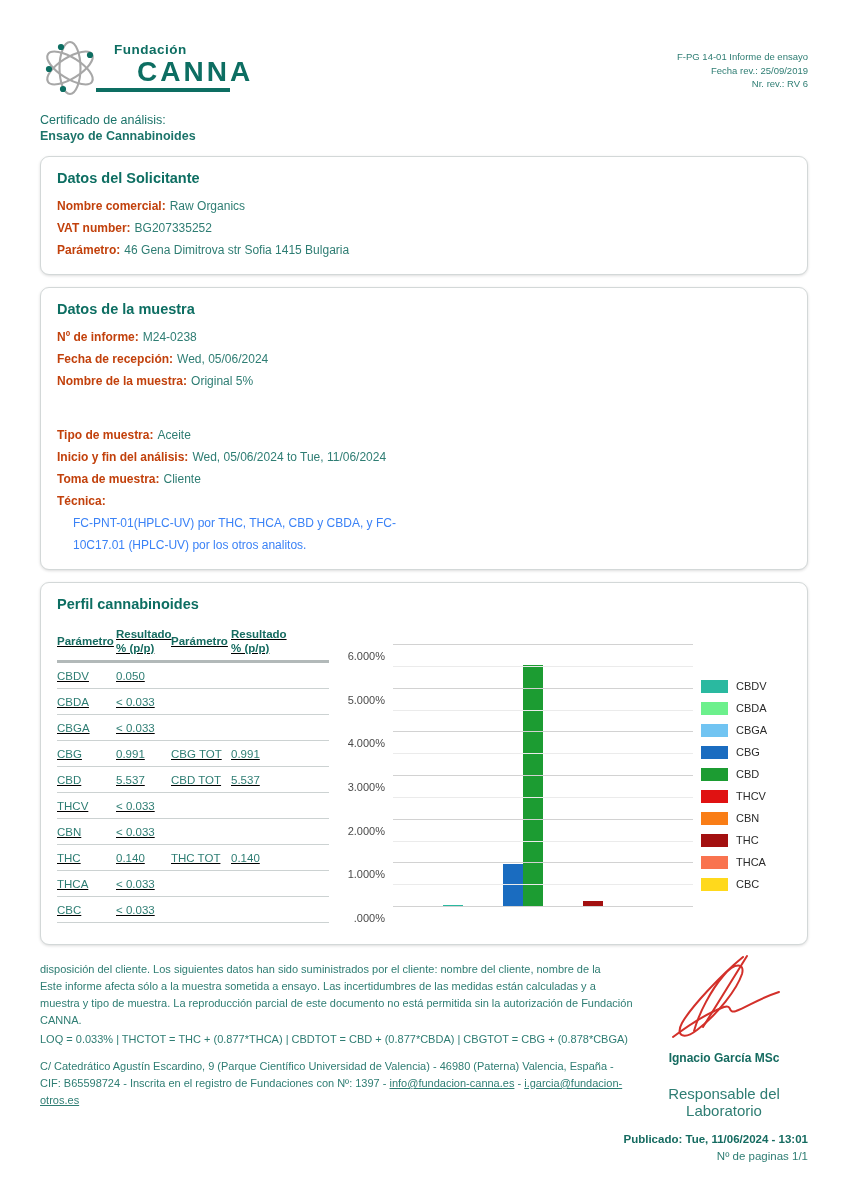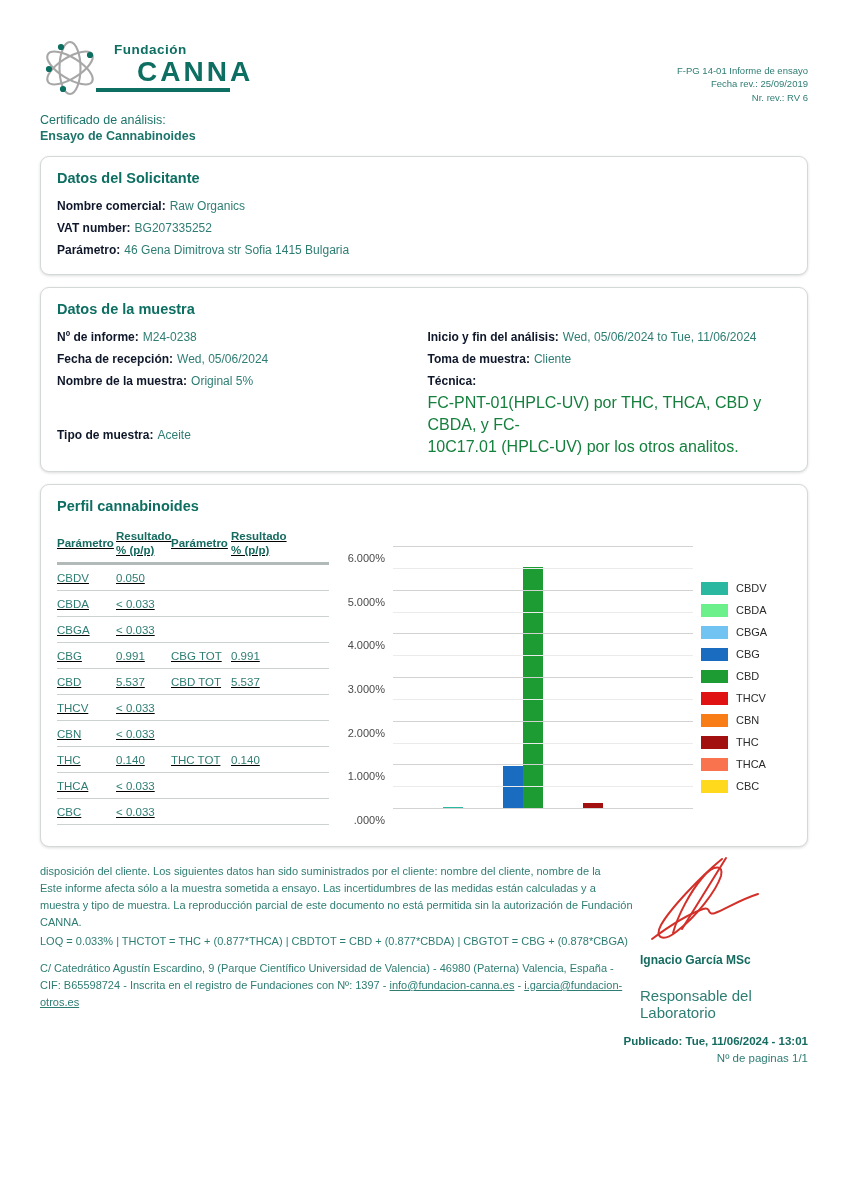--- a/index.html
+++ b/index.html
@@ -3,44 +3,44 @@
 <meta charset="utf-8">
 <style>
   * { margin:0; padding:0; box-sizing:border-box; }
   html,body { width:848px; height:1200px; background:#ffffff; overflow:hidden;
     font-family:"Liberation Sans", "DejaVu Sans", sans-serif; }
   .page { width:848px; height:1200px; padding:38px 40px 0 40px; position:relative; }
 
   :root {}
 
   
-  .hdr { display:flex; justify-content:space-between; align-items:flex-end;gap:36px; }
+  .hdr { display:flex; justify-content:space-between; align-items:flex-start;gap:36px; }
   .logo { position:relative; width:230px; height:66px; }
   .logo-atom { position:absolute; left:0; top:0; }
   .logo-text { position:absolute; left:56px; top:4px; }
   .logo-sub { font-size:13.5px; font-weight:bold; color:#0d6e62; margin-left:18px; letter-spacing:0.5px; }
   .logo-main { font-size:28px; font-weight:bold; color:#0d6e62; letter-spacing:3px; line-height:30px;margin-left:41px; }
   .logo-underline { height:4px; background:#0d6e62; width:134px; margin-top:1px; }
   .hdr-meta { text-align:right; font-size:9.5px; line-height:13.5px; color:#2e7d73; margin-top:12px; }
 
   .subtitle { margin-top:8px; font-size:12.5px; line-height:16px; color:#1c746a; }
   .subtitle .b { font-weight:bold; }
 
   
   .card { border:1px solid #d3d8d8; border-radius:9px; box-shadow:0 1px 3px rgba(0,0,0,0.14);
           padding:13px 16px 13px 16px; margin-top:12px; background:#fff; }
   .card-title { font-size:14.5px; font-weight:bold; color:#0d6e62; margin-bottom:9px; }
   .field { font-size:12px; line-height:22px; color:#2e7d73; }
-  .flabel { font-weight:bold; color:#0f172a; margin-right:4px; }
-
-  .muestra-cols { display:flex; }
+  .flabel { font-weight:bold; color:#c2410c; margin-right:4px; }
+
+  .muestra-cols { display:flex;flex-direction:column; }
   .mcol-left { width:375px; }
   .mcol-right { width:368px; }
   .tipo-gap { margin-top:32px; }
-  .tecnica-line { font-size:16px; line-height:22px; color:#15803d; }
+  .tecnica-line { font-size:12px; line-height:22px; color:#3b82f6;margin-left:16px; }
 
   
   .perfil-body { display:flex; }
   .ptable { width:272px; margin-top:4px;text-decoration:underline; }
   .prow { display:grid; grid-template-columns:59px 55px 60px 60px; align-items:center;
           border-bottom:1px solid #ccd2d2; height:26px; font-size:11.5px; color:#2e7d73; }
   .phead { display:grid; grid-template-columns:59px 55px 60px 60px; align-items:center;
            border-bottom:3px solid #b2b9b9; padding:2px 0 5px 0; font-size:11.5px;
            font-weight:bold; color:#156b60; white-space:pre-line; line-height:14px; }
 
@@ -60,21 +60,21 @@
   .leg-swatch { width:27px; height:13px; margin-right:8px; flex:none; }
   .leg-label { font-size:11px; color:#2b2b2b; }
 
   
   .footer { display:flex; margin-top:16px; }
   .f-left { width:600px; }
   .f-line { font-size:11px; line-height:17px; color:#2e7d73; }
   .loq { margin-top:2px; }
   .address { margin-top:10px; }
   .address a, .email-link { color:#2e7d73; text-decoration:underline; cursor:pointer; }
-  .f-right { width:168px; margin-left:auto; margin-top:-8px; }
+  .f-right { width:168px; margin-left:auto; text-align:center; margin-top:-8px; }
   .signer-name { font-size:12px; font-weight:bold; color:#156b60; margin-top:2px; }
   .signer-role { font-size:15px; color:#2e7d73; margin-top:20px; }
   .published { text-align:right; margin-top:12px; margin-left:10px; }
   .published .p1 { font-size:11.5px; font-weight:bold; color:#156b60; line-height:17px; }
   .published .p2 { font-size:11.5px; color:#2e7d73; line-height:17px; }
 </style>
 </head>
 <body>
 
 <div class="page">

